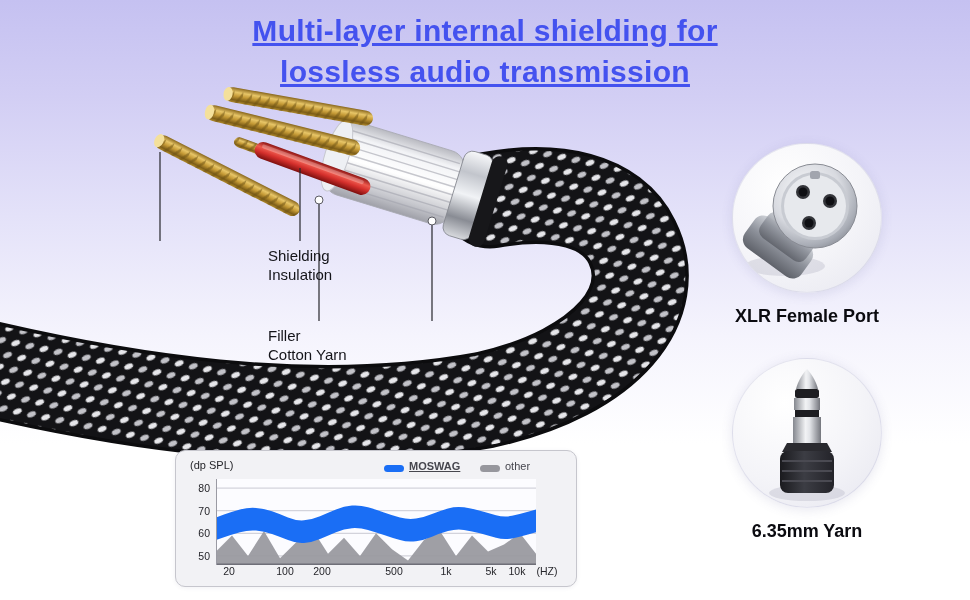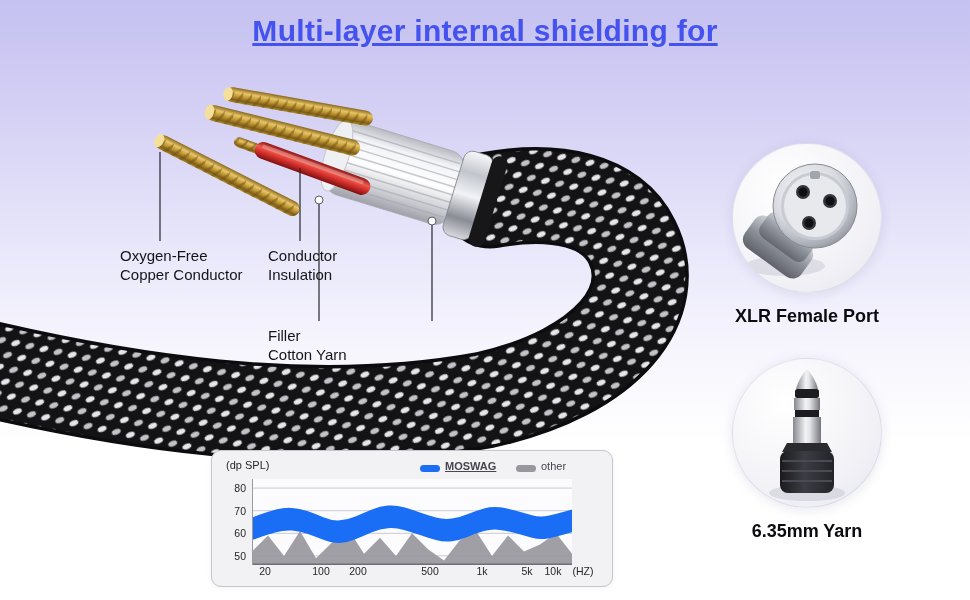--- a/index.html
+++ b/index.html
@@ -9,21 +9,21 @@
   .scene{position:absolute;left:0;top:0;width:970px;height:600px;pointer-events:none;}
   .title{position:absolute;top:10px;left:0;width:100%;text-align:center;font-weight:bold;
          font-size:30px;line-height:41px;letter-spacing:.3px;color:#4452ef;text-decoration:underline;}
   .callout{position:absolute;font-size:15px;line-height:19px;color:#141419;white-space:pre-line;}
   .inset{position:absolute;left:707px;width:200px;display:flex;flex-direction:column;align-items:center;}
   .circle{width:148px;height:148px;border-radius:50%;overflow:hidden;
           background:radial-gradient(circle at 35% 30%,#ffffff 0%,#f4f4f8 55%,#e6e6ef 100%);
           box-shadow:0 2px 12px rgba(90,90,150,.14);border:1px solid rgba(140,140,190,.18);}
   .inset-label{margin-top:13px;font-size:18px;font-weight:600;color:#0b0b10;text-align:center;}
   .chart-panel{position:absolute;left:175px;top:450px;width:400px;height:135px;background:#f2f2f5;
-               border:1px solid #c6c6cd;border-radius:10px;box-shadow:0 1px 4px rgba(80,80,120,.08);margin-left:36px;}
+               border:1px solid #c6c6cd;border-radius:10px;box-shadow:0 1px 4px rgba(80,80,120,.08);}
   .chart-ylabel{position:absolute;left:14px;top:8px;font-size:11px;color:#26262b;}
   .legend-swatch{position:absolute;width:20px;height:7px;border-radius:4px;background:#888;}
   .legend-label{position:absolute;font-size:11px;color:#46464e;}
   .legend-label.bold{font-weight:bold;}
   .ytick{position:absolute;left:8px;width:26px;text-align:right;font-size:10.5px;color:#26262b;}
   .xtick{position:absolute;top:114px;transform:translateX(-50%);font-size:10.5px;color:#26262b;white-space:nowrap;}
   #chart-plot{position:absolute;left:40px;top:28px;}
 </style>
 </head>
 <body>
@@ -120,25 +120,24 @@
       <path d="M300,241 V168"></path>
       <path d="M319,321 V203"></path>
       <path d="M432,321 V224"></path>
     </g>
     <circle cx="319" cy="200" r="4" fill="#ffffff" stroke="#5c5c64" stroke-width="1"></circle>
     <circle cx="432" cy="221" r="4" fill="#ffffff" stroke="#5c5c64" stroke-width="1"></circle>
   </svg>
 
   <div class="title" style="color: rgb(68, 82, 239);">
     <div>Multi-layer internal shielding for</div>
-  </div>
-
-  <div class="callout" style="left:120px;top:246px;">Oxygen-Free
-Copper Conductor</div>
-  <div class="callout" style="left:268px;top:246px;">Conductor
+    <div>lossless audio transmission</div>
+  </div>
+
+  <div class="callout" style="left:268px;top:246px;">Shielding
 Insulation</div>
   <div class="callout" style="left:268px;top:326px;">Filler
 Cotton Yarn</div>
 
   <div class="inset" style="top:143px;">
     <div class="circle">
       <svg width="148" height="148" viewBox="0 0 148 148">
         <defs>
           <radialGradient id="faceG" cx="0.4" cy="0.35" r="0.75">
             <stop offset="0" stop-color="#fbfcfd"></stop>

